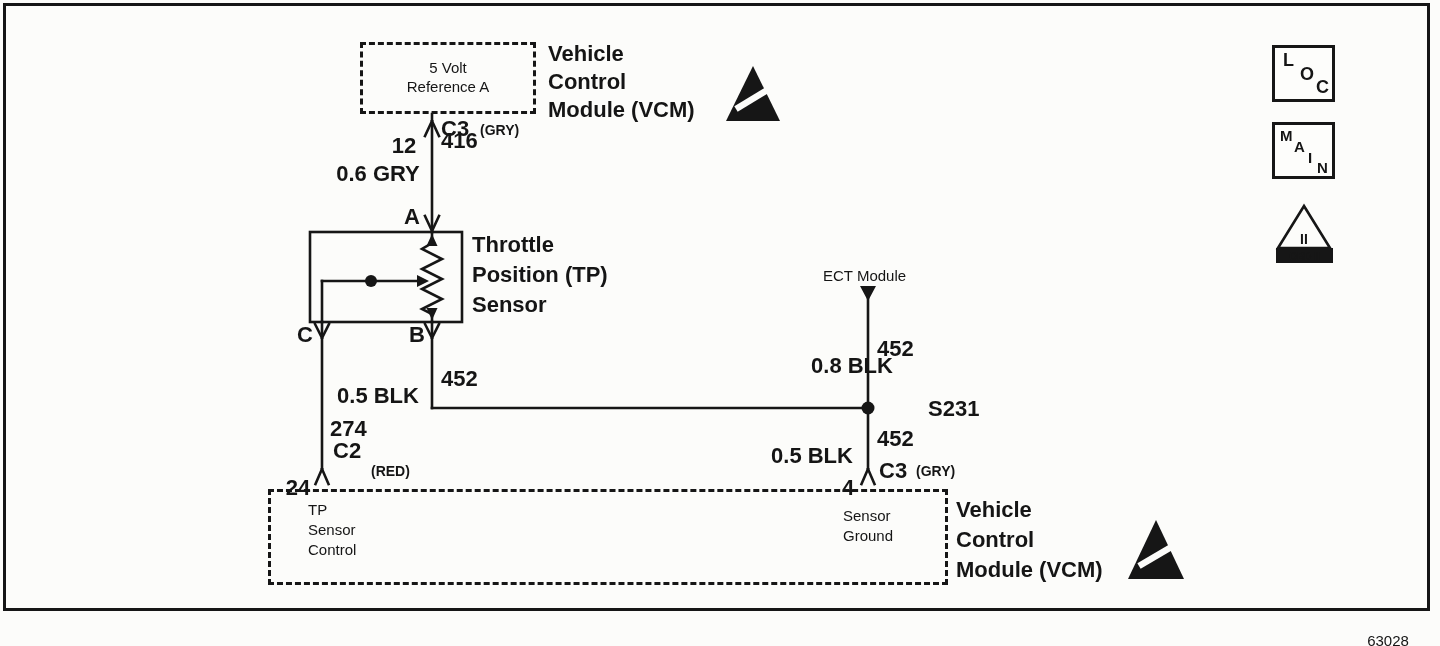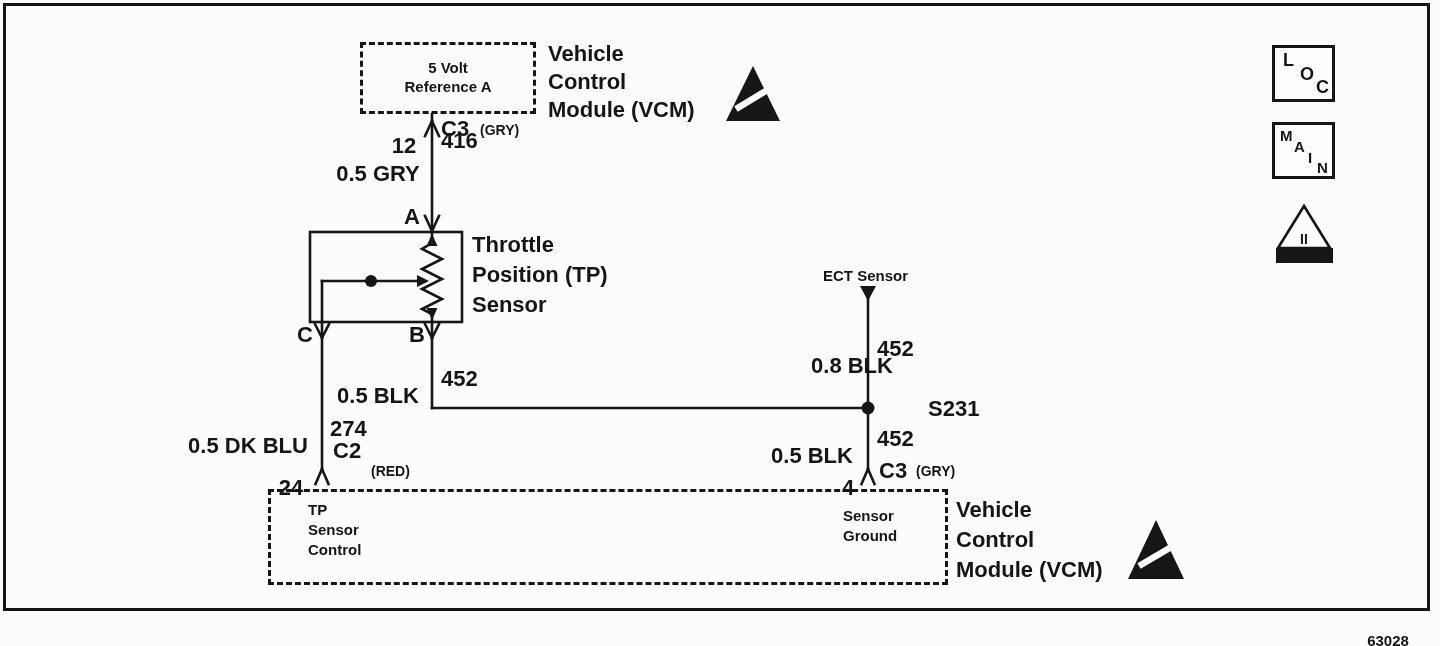--- a/index.html
+++ b/index.html
@@ -13,21 +13,21 @@
     position:absolute; left:3px; top:3px; width:1427px; height:608px;
     border:3px solid #161616;
   }
   .layer { position:absolute; left:0; top:0; width:1440px; height:646px; }
   .wire { stroke:#161616; stroke-width:2.6; fill:none; stroke-linecap:square; }
   .fill { fill:#161616; stroke:none; }
   svg text { fill:#161616; font-family:"Liberation Sans", sans-serif; }
   .lbl { position:absolute; white-space:pre-line; color:#151515; }
   .big { font-size:22px; line-height:28px; font-weight:600; }
   .big30 { font-size:22px; line-height:30px; font-weight:600; }
-  .small { font-size:15px; line-height:20px; font-weight:700; }
+  .small { font-size:15px; line-height:20px; font-weight:400; }
   .tiny { font-size:14px; font-weight:700; }
   .right { text-align:center;margin-top:17px; }
   .center { text-align:center; }
   .box { position:absolute; border:3.5px dashed #161616; }
   .badge {
     position:absolute; width:63px; height:57px;
     border:3.5px solid #161616; background:#fdfdfb;
   }
   .badge span { position:absolute; font-weight:700; color:#151515; }
 </style>
@@ -97,44 +97,43 @@
 
   <div class="lbl small center" style="left:362px; top:58px; width:172px; line-height:19px">5 Volt
 Reference A</div>
   <div class="lbl big" style="left:548px; top:40px">Vehicle
 Control
 Module (VCM)</div>
   <div class="lbl big right" style="left:380px; top:115px; width:48px">12</div>
   <div class="lbl big" style="left:441px; top:115px">C3</div>
   <div class="lbl tiny" style="left:480px; top:122px">(GRY)</div>
 
-  <div class="lbl big right" style="left:330px; top:143px; width:96px">0.5 GRY</div>
+  <div class="lbl big right" style="left:330px; top:143px; width:96px">0.6 GRY</div>
   <div class="lbl big" style="left:441px; top:127px">416</div>
 
   <div class="lbl big" style="left:404px; top:203px">A</div>
   <div class="lbl big30" style="left:472px; top:230px">Throttle
 Position (TP)
 Sensor</div>
   <div class="lbl big" style="left:297px; top:321px">C</div>
   <div class="lbl big" style="left:409px; top:321px">B</div>
 
   <div class="lbl big right" style="left:330px; top:365px; width:96px">0.5 BLK</div>
   <div class="lbl big" style="left:441px; top:365px">452</div>
 
-  <div class="lbl small" style="left:823px; top:266px">ECT Sensor</div>
+  <div class="lbl small" style="left:823px; top:266px">ECT Module</div>
   <div class="lbl big right" style="left:804px; top:335px; width:96px">0.8 BLK</div>
   <div class="lbl big" style="left:877px; top:335px">452</div>
   <div class="lbl big" style="left:928px; top:395px">S231</div>
   <div class="lbl big right" style="left:764px; top:425px; width:96px">0.5 BLK</div>
   <div class="lbl big" style="left:877px; top:425px">452</div>
 
-  <div class="lbl big right" style="left:180px; top:415px; width:136px">0.5 DK BLU</div>
   <div class="lbl big" style="left:330px; top:415px">274</div>
 
-  <div class="lbl big right" style="left:273px; top:457px; width:36px">24</div>
+  <div class="lbl big right" style="left:280px; top:457px; width:36px">24</div>
   <div class="lbl big" style="left:333px; top:437px">C2</div>
   <div class="lbl tiny" style="left:371px; top:463px">(RED)</div>
   <div class="lbl big right" style="left:836px; top:457px; width:24px">4</div>
   <div class="lbl big" style="left:879px; top:457px">C3</div>
   <div class="lbl tiny" style="left:916px; top:463px">(GRY)</div>
 
   <div class="lbl small" style="left:308px; top:500px">TP
 Sensor
 Control</div>
   <div class="lbl small" style="left:843px; top:506px">Sensor

